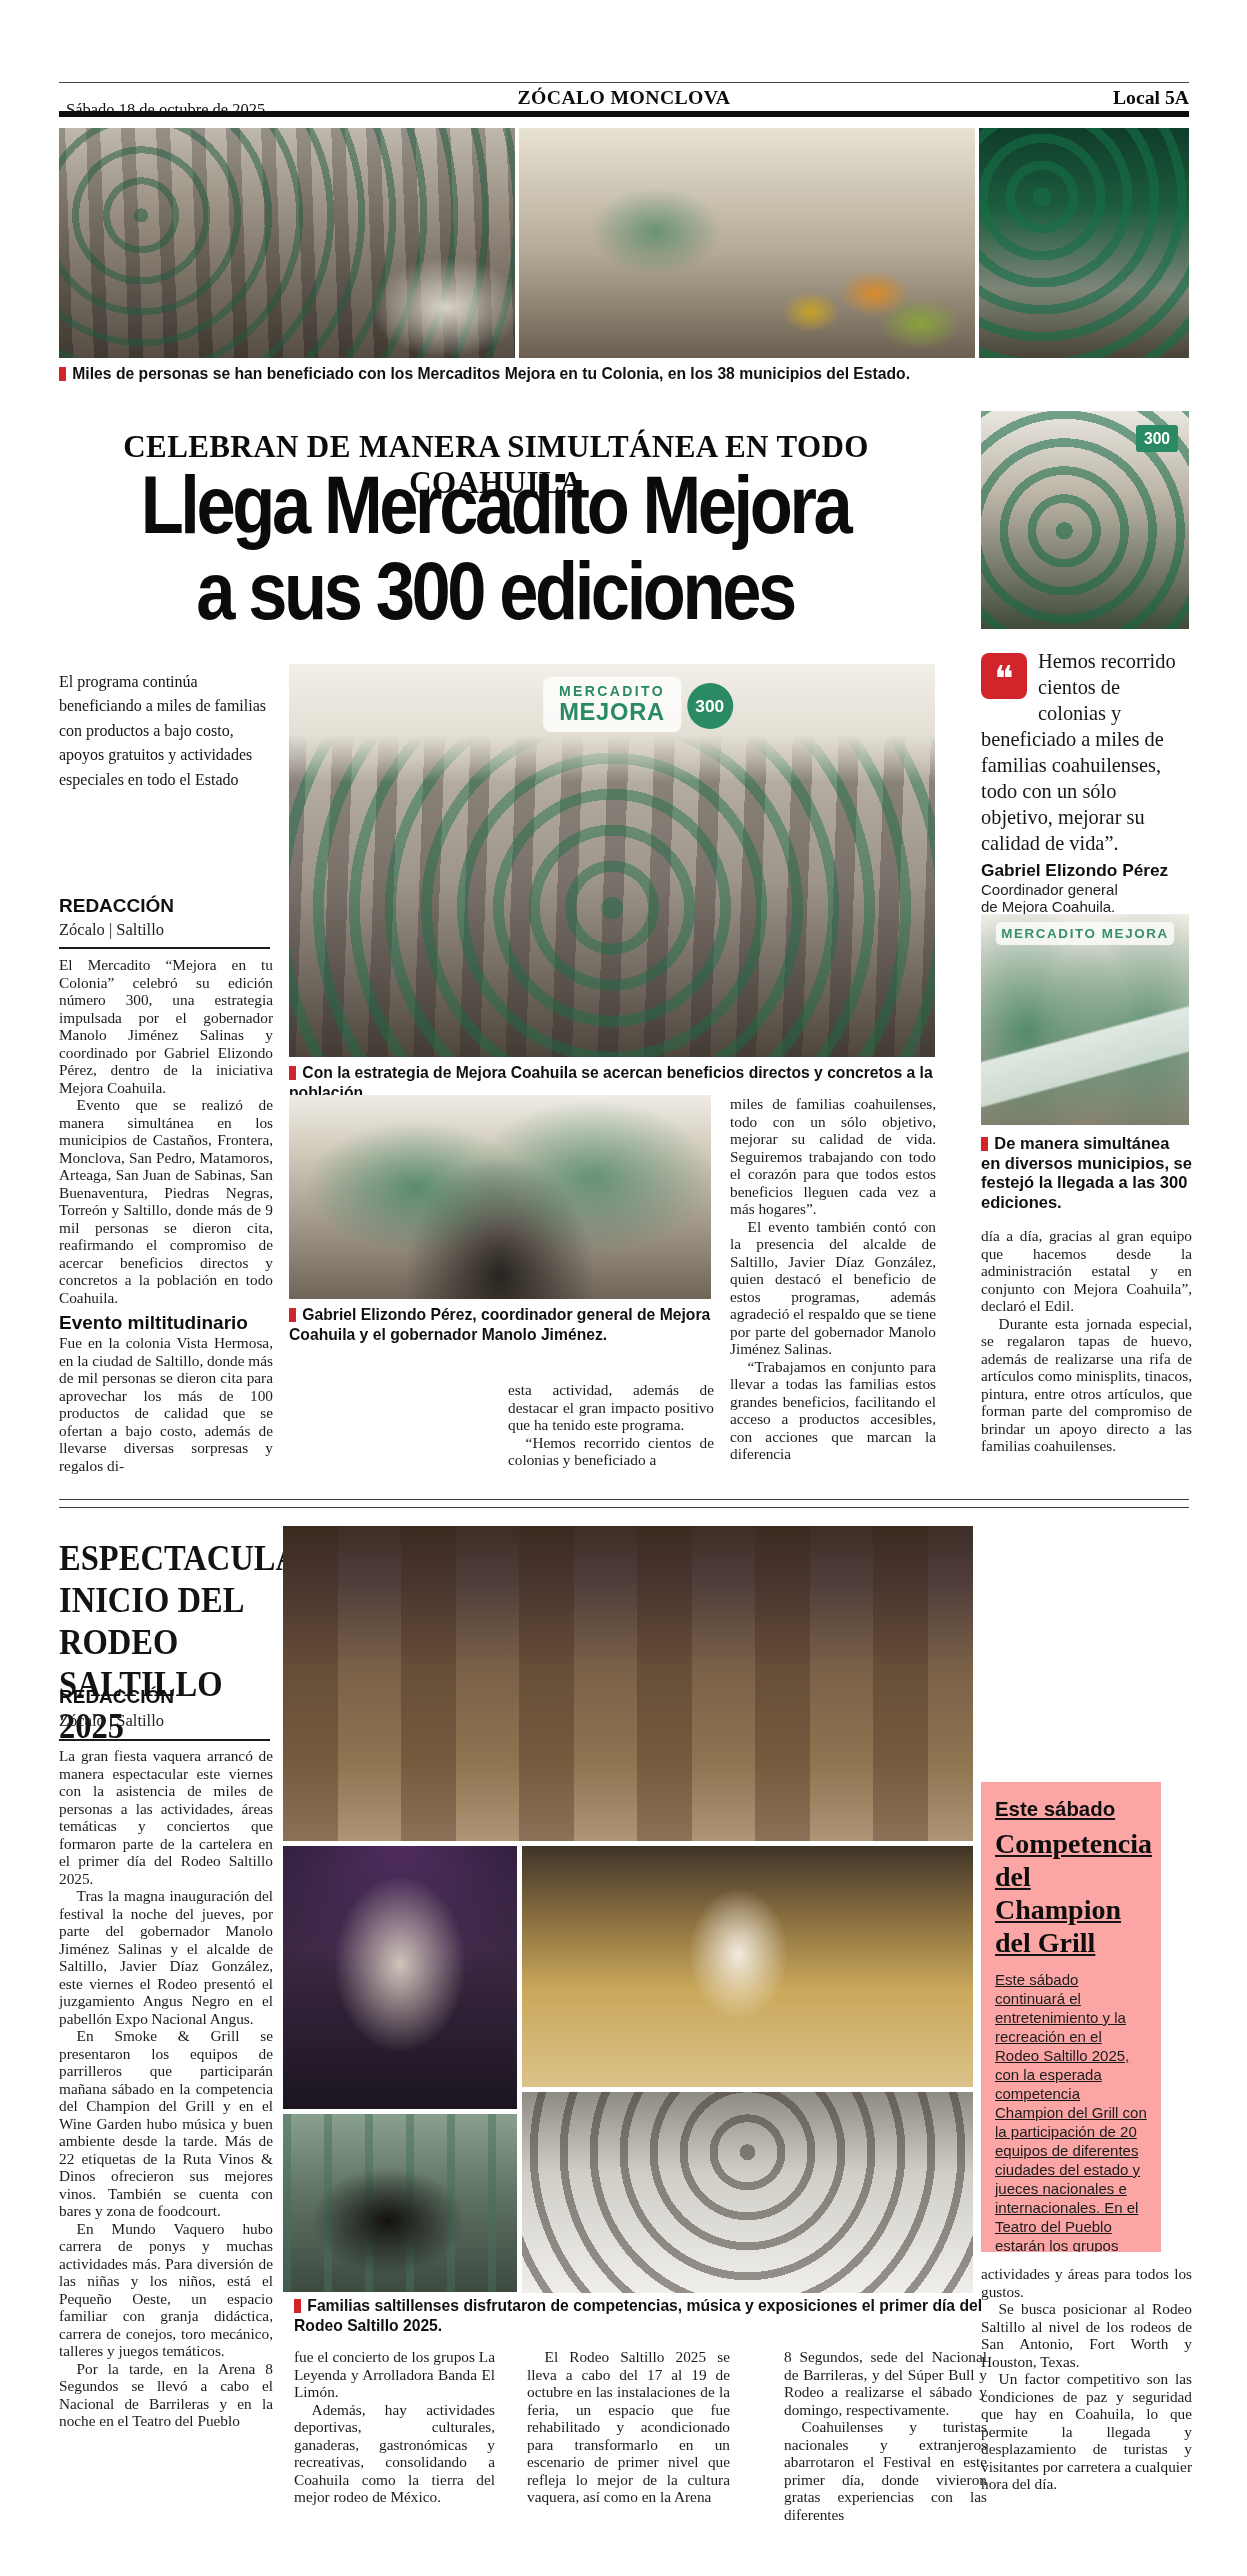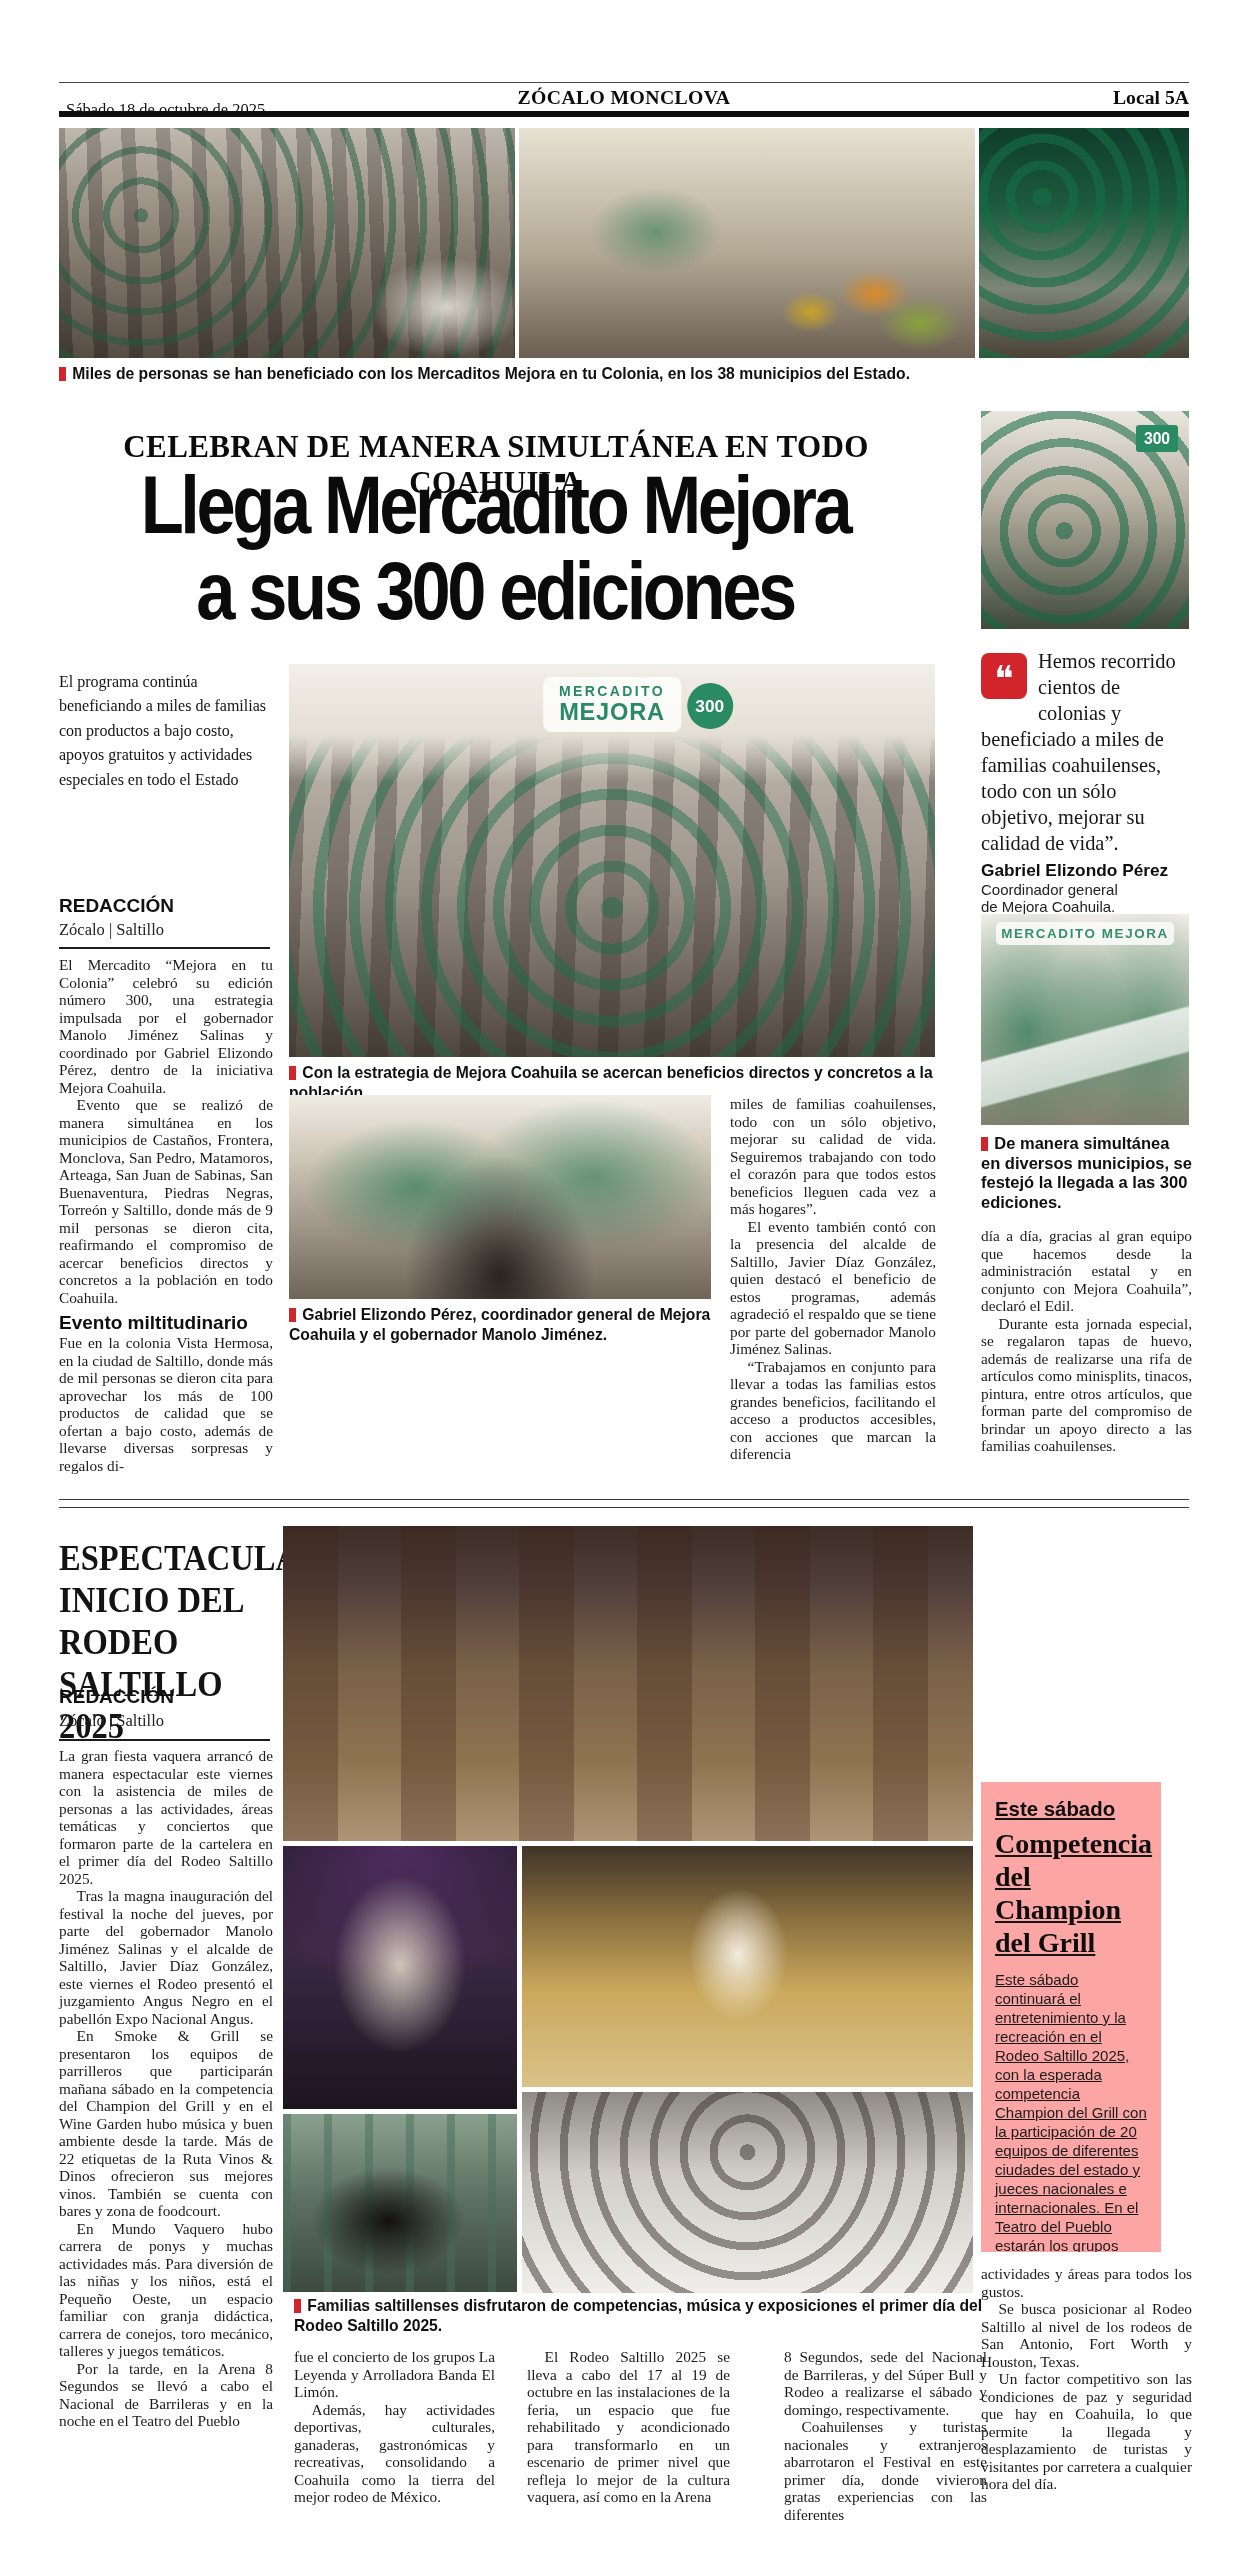--- a/index.html
+++ b/index.html
@@ -184,20 +184,24 @@
     </div>
   </div>
   <div class="abs photocap" id="cap1">
     <span class="marker"></span><span>Con la estrategia de Mejora Coahuila se acercan beneficios directos y concretos a la población.</span>
   </div>
   <div class="ph" id="photo2"></div>
   <div class="abs photocap" id="cap2">
     <span class="marker"></span><span>Gabriel Elizondo Pérez, coordinador general de Mejora Coahuila y el gobernador Manolo Jiménez.</span>
   </div>
 
+  <div class="abs bodytxt" id="a1col3">
+    <p>esta actividad, además de destacar el gran impacto positivo que ha tenido este programa.</p>
+    <p class="ind">“Hemos recorrido cientos de colonias y beneficiado a</p>
+  </div>
   <div class="abs bodytxt" id="a1col4">
     <p>miles de familias coahuilenses, todo con un sólo objetivo, mejorar su calidad de vida. Seguiremos trabajando con todo el corazón para que todos estos beneficios lleguen cada vez a más hogares”.</p>
     <p class="ind">El evento también contó con la presencia del alcalde de Saltillo, Javier Díaz González, quien destacó el beneficio de estos programas, además agradeció el respaldo que se tiene por parte del gobernador Manolo Jiménez Salinas.</p>
     <p class="ind">“Trabajamos en conjunto para llevar a todas las familias estos grandes beneficios, facilitando el acceso a productos accesibles, con acciones que marcan la diferencia</p>
   </div>
 
   <div class="ph" id="sb1photoA">
     <div class="pa-chip">300</div>
   </div>
   <div class="abs" id="sb1quote">

